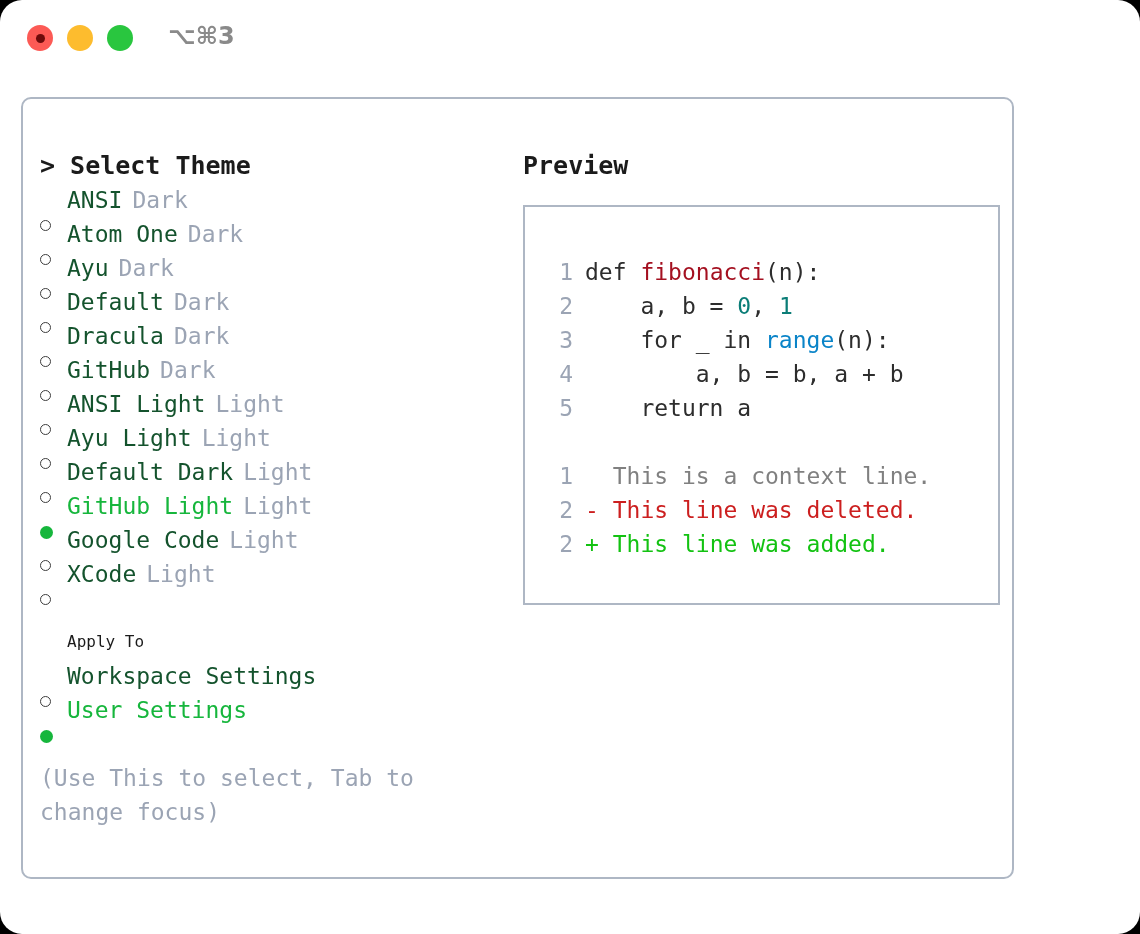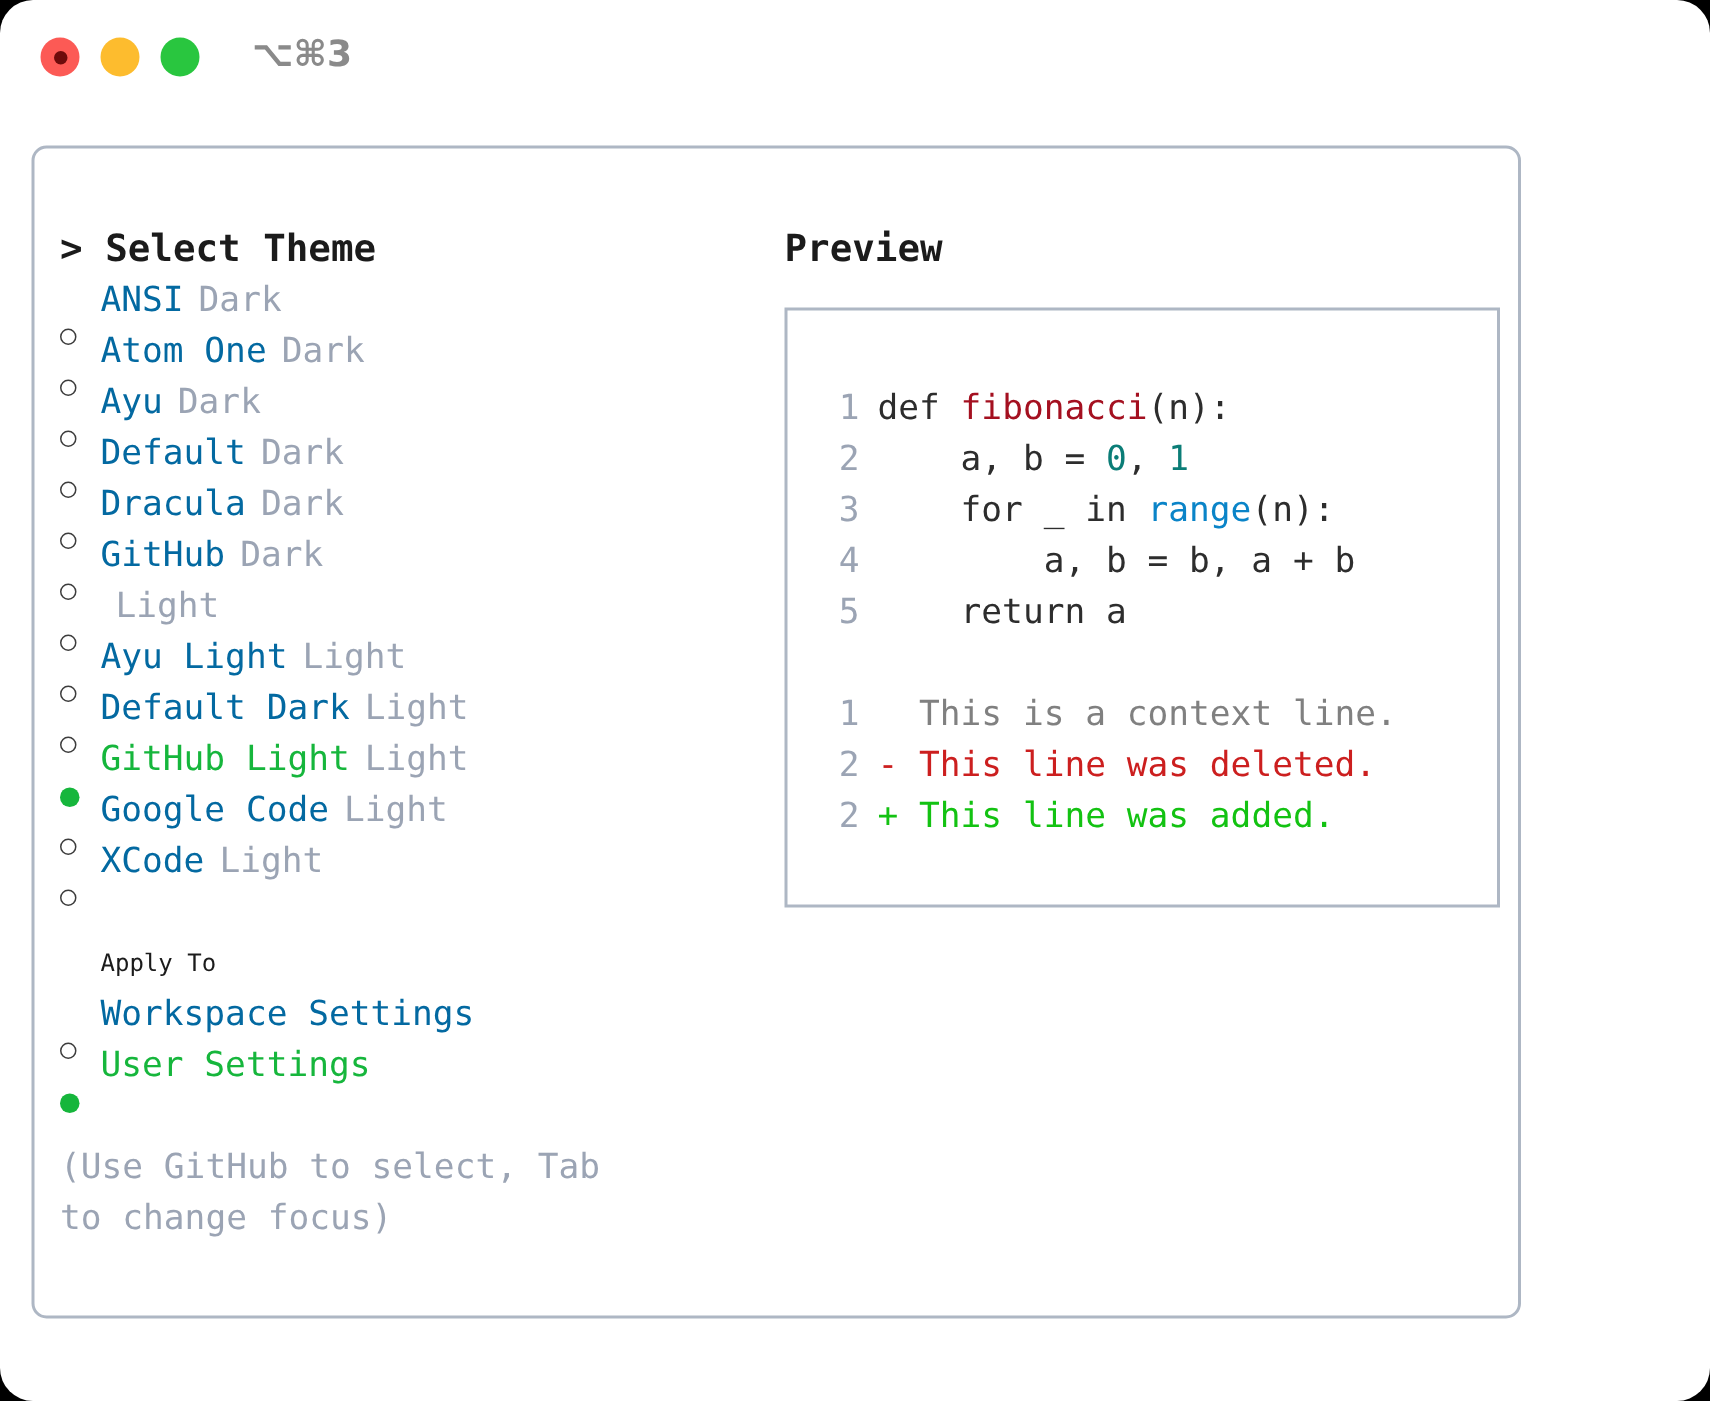--- a/index.html
+++ b/index.html
@@ -134,21 +134,21 @@
   .marker .dot {
     position: absolute;
     left: 0;
     top: 12px;
     width: 13px;
     height: 13px;
     border-radius: 50%;
     background: #16b63c;
     box-sizing: border-box;
   }
-  .label { color: #0369a1; }
+  .label { color: #14532d; }
   .label.sel { color: #16b63c; }
   .badge {
     color: #9ba4b4;
     margin-left: 10px;
   }
   .spacer { height: 34px; }
   .subhead {
     font-size: 16px;
     color: #1b1b1b;
     line-height: 34px;
@@ -224,37 +224,37 @@
 
     <div class="col-left">
       <div class="section-title">&gt; Select Theme</div>
       <div id="theme-list">
           <div class="row"><span class="marker"><span class="ring"></span></span><span class="label">ANSI</span><span class="badge">Dark</span></div>
           <div class="row"><span class="marker"><span class="ring"></span></span><span class="label">Atom One</span><span class="badge">Dark</span></div>
           <div class="row"><span class="marker"><span class="ring"></span></span><span class="label">Ayu</span><span class="badge">Dark</span></div>
           <div class="row"><span class="marker"><span class="ring"></span></span><span class="label">Default</span><span class="badge">Dark</span></div>
           <div class="row"><span class="marker"><span class="ring"></span></span><span class="label">Dracula</span><span class="badge">Dark</span></div>
           <div class="row"><span class="marker"><span class="ring"></span></span><span class="label">GitHub</span><span class="badge">Dark</span></div>
-          <div class="row"><span class="marker"><span class="ring"></span></span><span class="badge">Light</span></div>
+          <div class="row"><span class="marker"><span class="ring"></span></span><span class="label">ANSI Light</span><span class="badge">Light</span></div>
           <div class="row"><span class="marker"><span class="ring"></span></span><span class="label">Ayu Light</span><span class="badge">Light</span></div>
           <div class="row"><span class="marker"><span class="ring"></span></span><span class="label">Default Dark</span><span class="badge">Light</span></div>
           <div class="row"><span class="marker"><span class="dot"></span></span><span class="label sel">GitHub Light</span><span class="badge">Light</span></div>
           <div class="row"><span class="marker"><span class="ring"></span></span><span class="label">Google Code</span><span class="badge">Light</span></div>
           <div class="row"><span class="marker"><span class="ring"></span></span><span class="label">XCode</span><span class="badge">Light</span></div>
         </div>
 
       <div class="spacer"></div>
 
       <div class="subhead">Apply To</div>
       <div id="apply-list">
           <div class="row"><span class="marker"><span class="ring"></span></span><span class="label">Workspace Settings</span></div>
           <div class="row"><span class="marker"><span class="dot"></span></span><span class="label sel">User Settings</span></div>
         </div>
 
-      <div class="hint">(Use GitHub to select, Tab to change focus)</div>
+      <div class="hint">(Use This to select, Tab to change focus)</div>
     </div>
 
     <div class="col-right">
       <div class="preview-title">Preview</div>
       <div class="code-box">
         <div id="code-lines">
             <div class="code-line"><span class="ln">1</span><span class="code-text"><span class="tok-def">def </span><span class="tok-fn">fibonacci</span><span class="tok-plain">(n):</span></span></div>
             <div class="code-line"><span class="ln">2</span><span class="code-text"><span class="tok-plain">    a, b = </span><span class="tok-num">0</span><span class="tok-plain">, </span><span class="tok-num">1</span></span></div>
             <div class="code-line"><span class="ln">3</span><span class="code-text"><span class="tok-plain">    for _ in </span><span class="tok-call">range</span><span class="tok-plain">(n):</span></span></div>
             <div class="code-line"><span class="ln">4</span><span class="code-text"><span class="tok-plain">        a, b = b, a + b</span></span></div>

